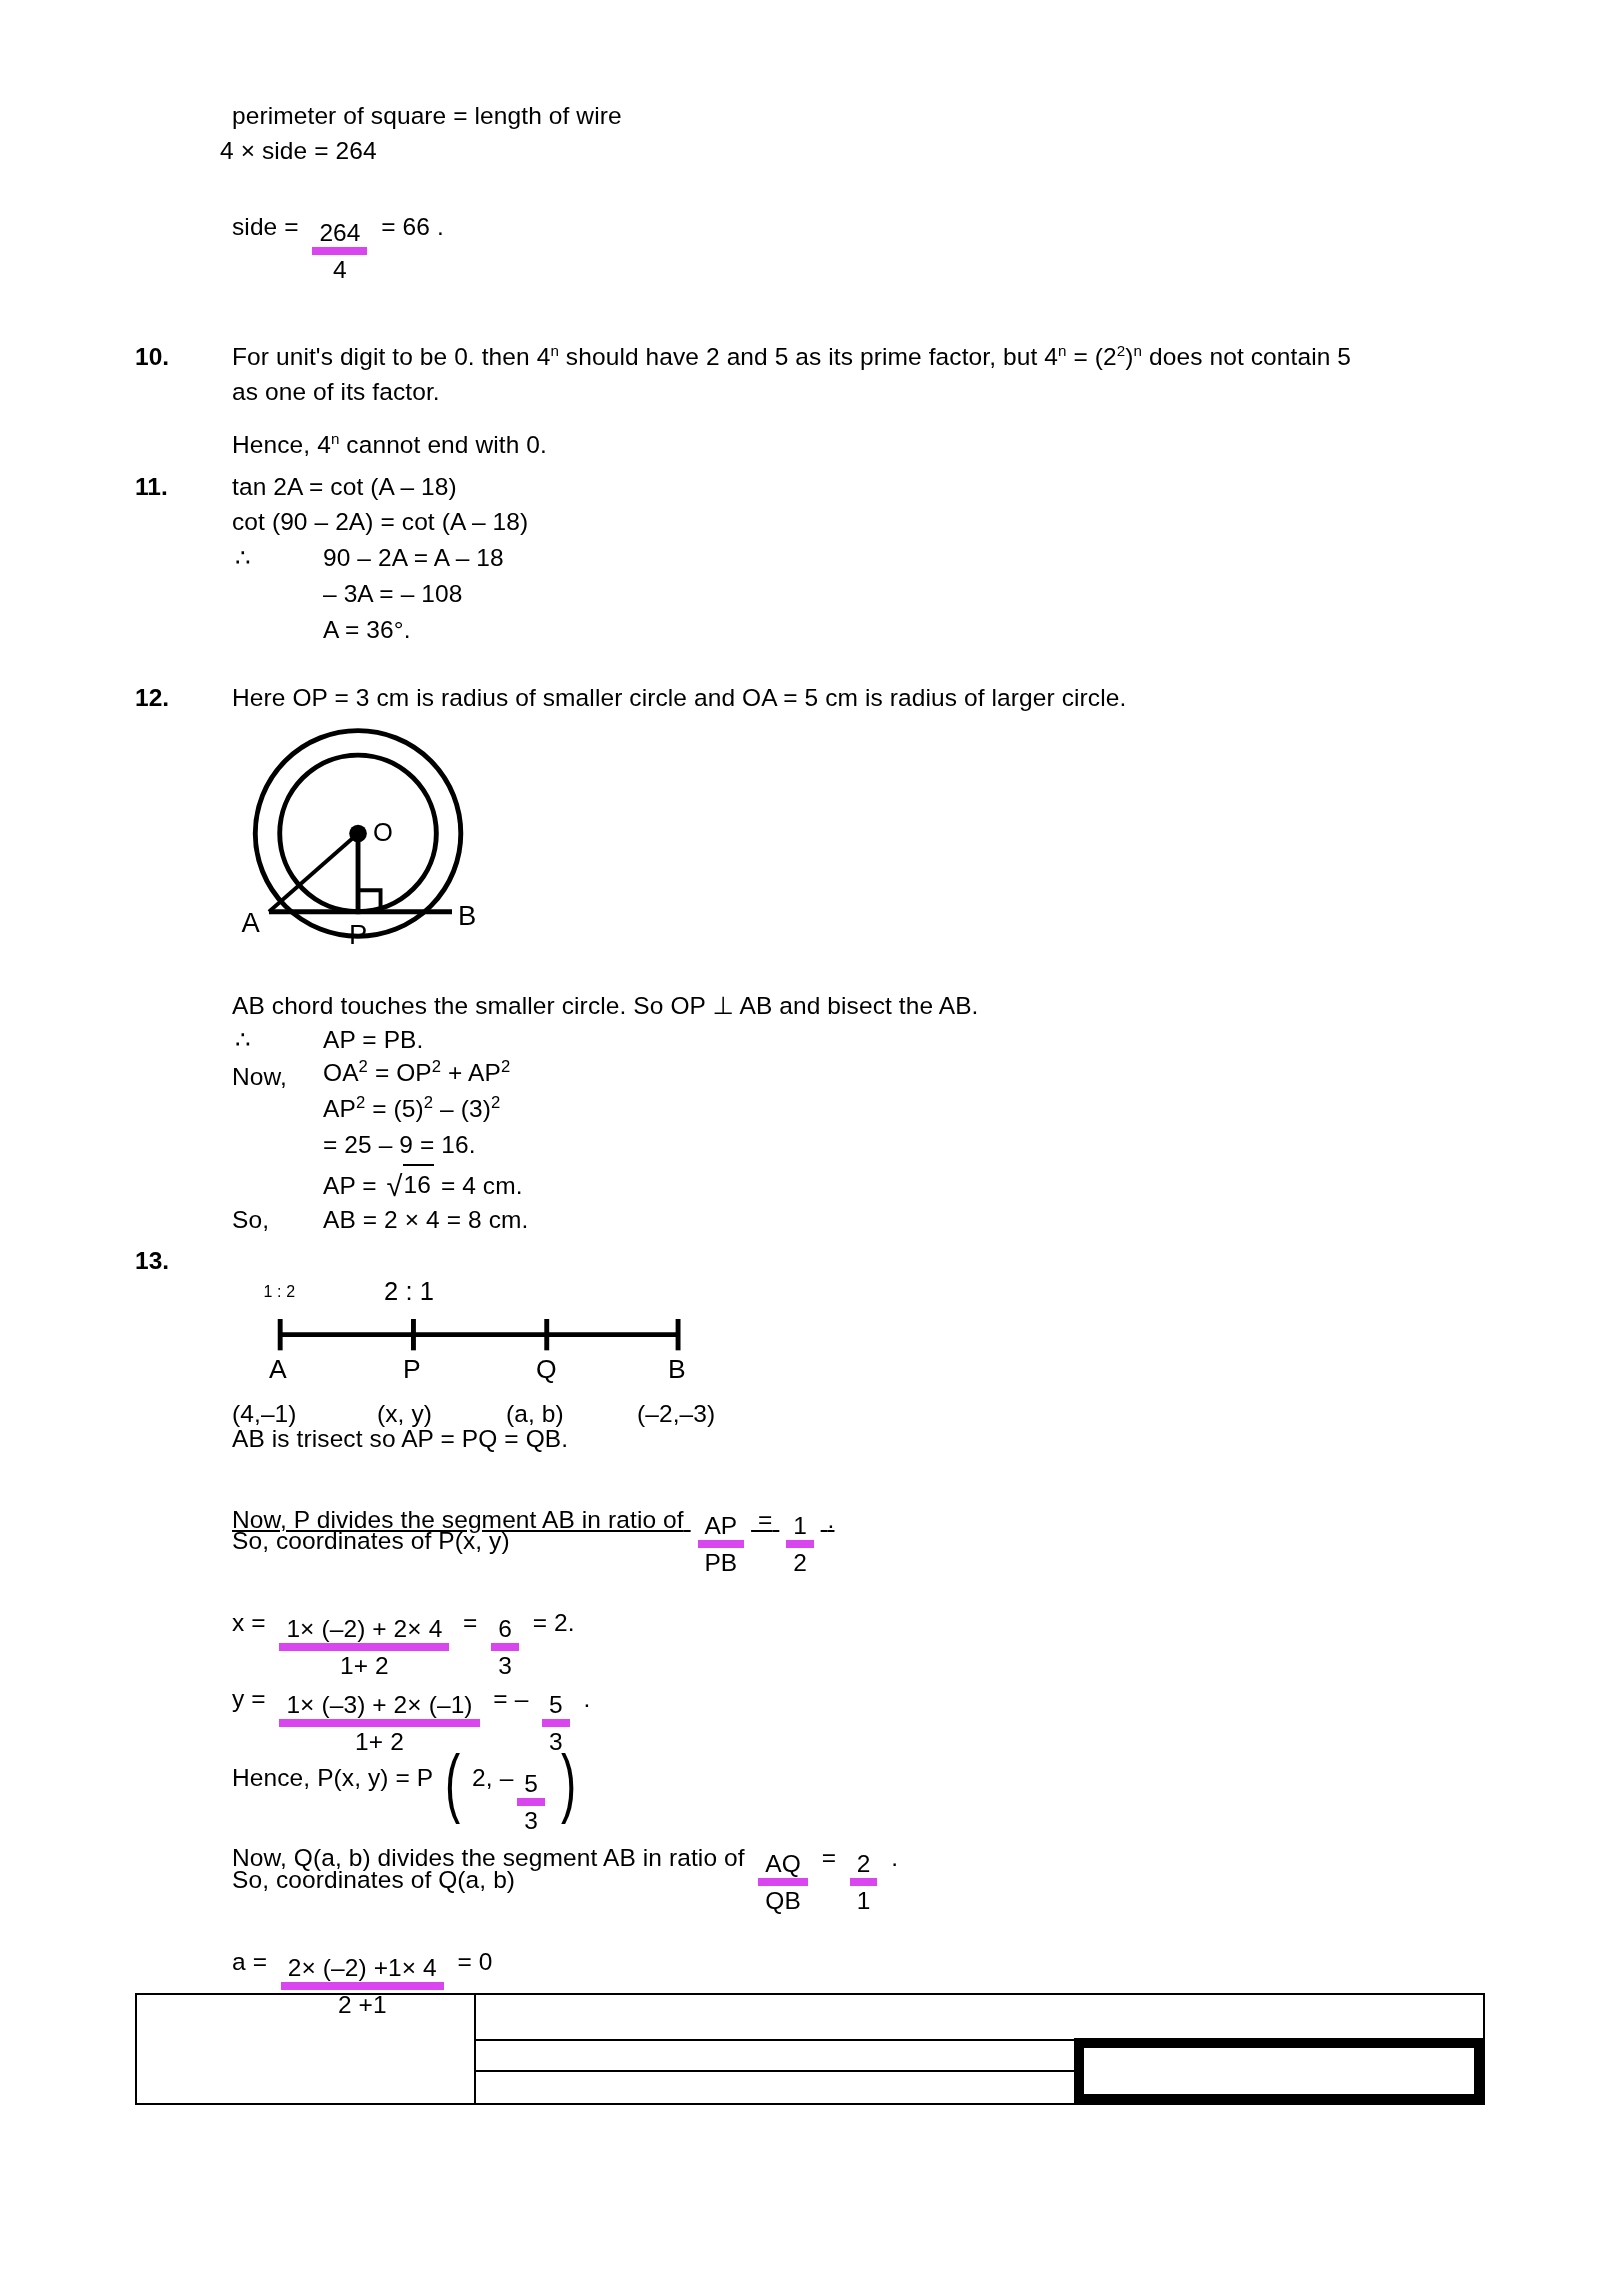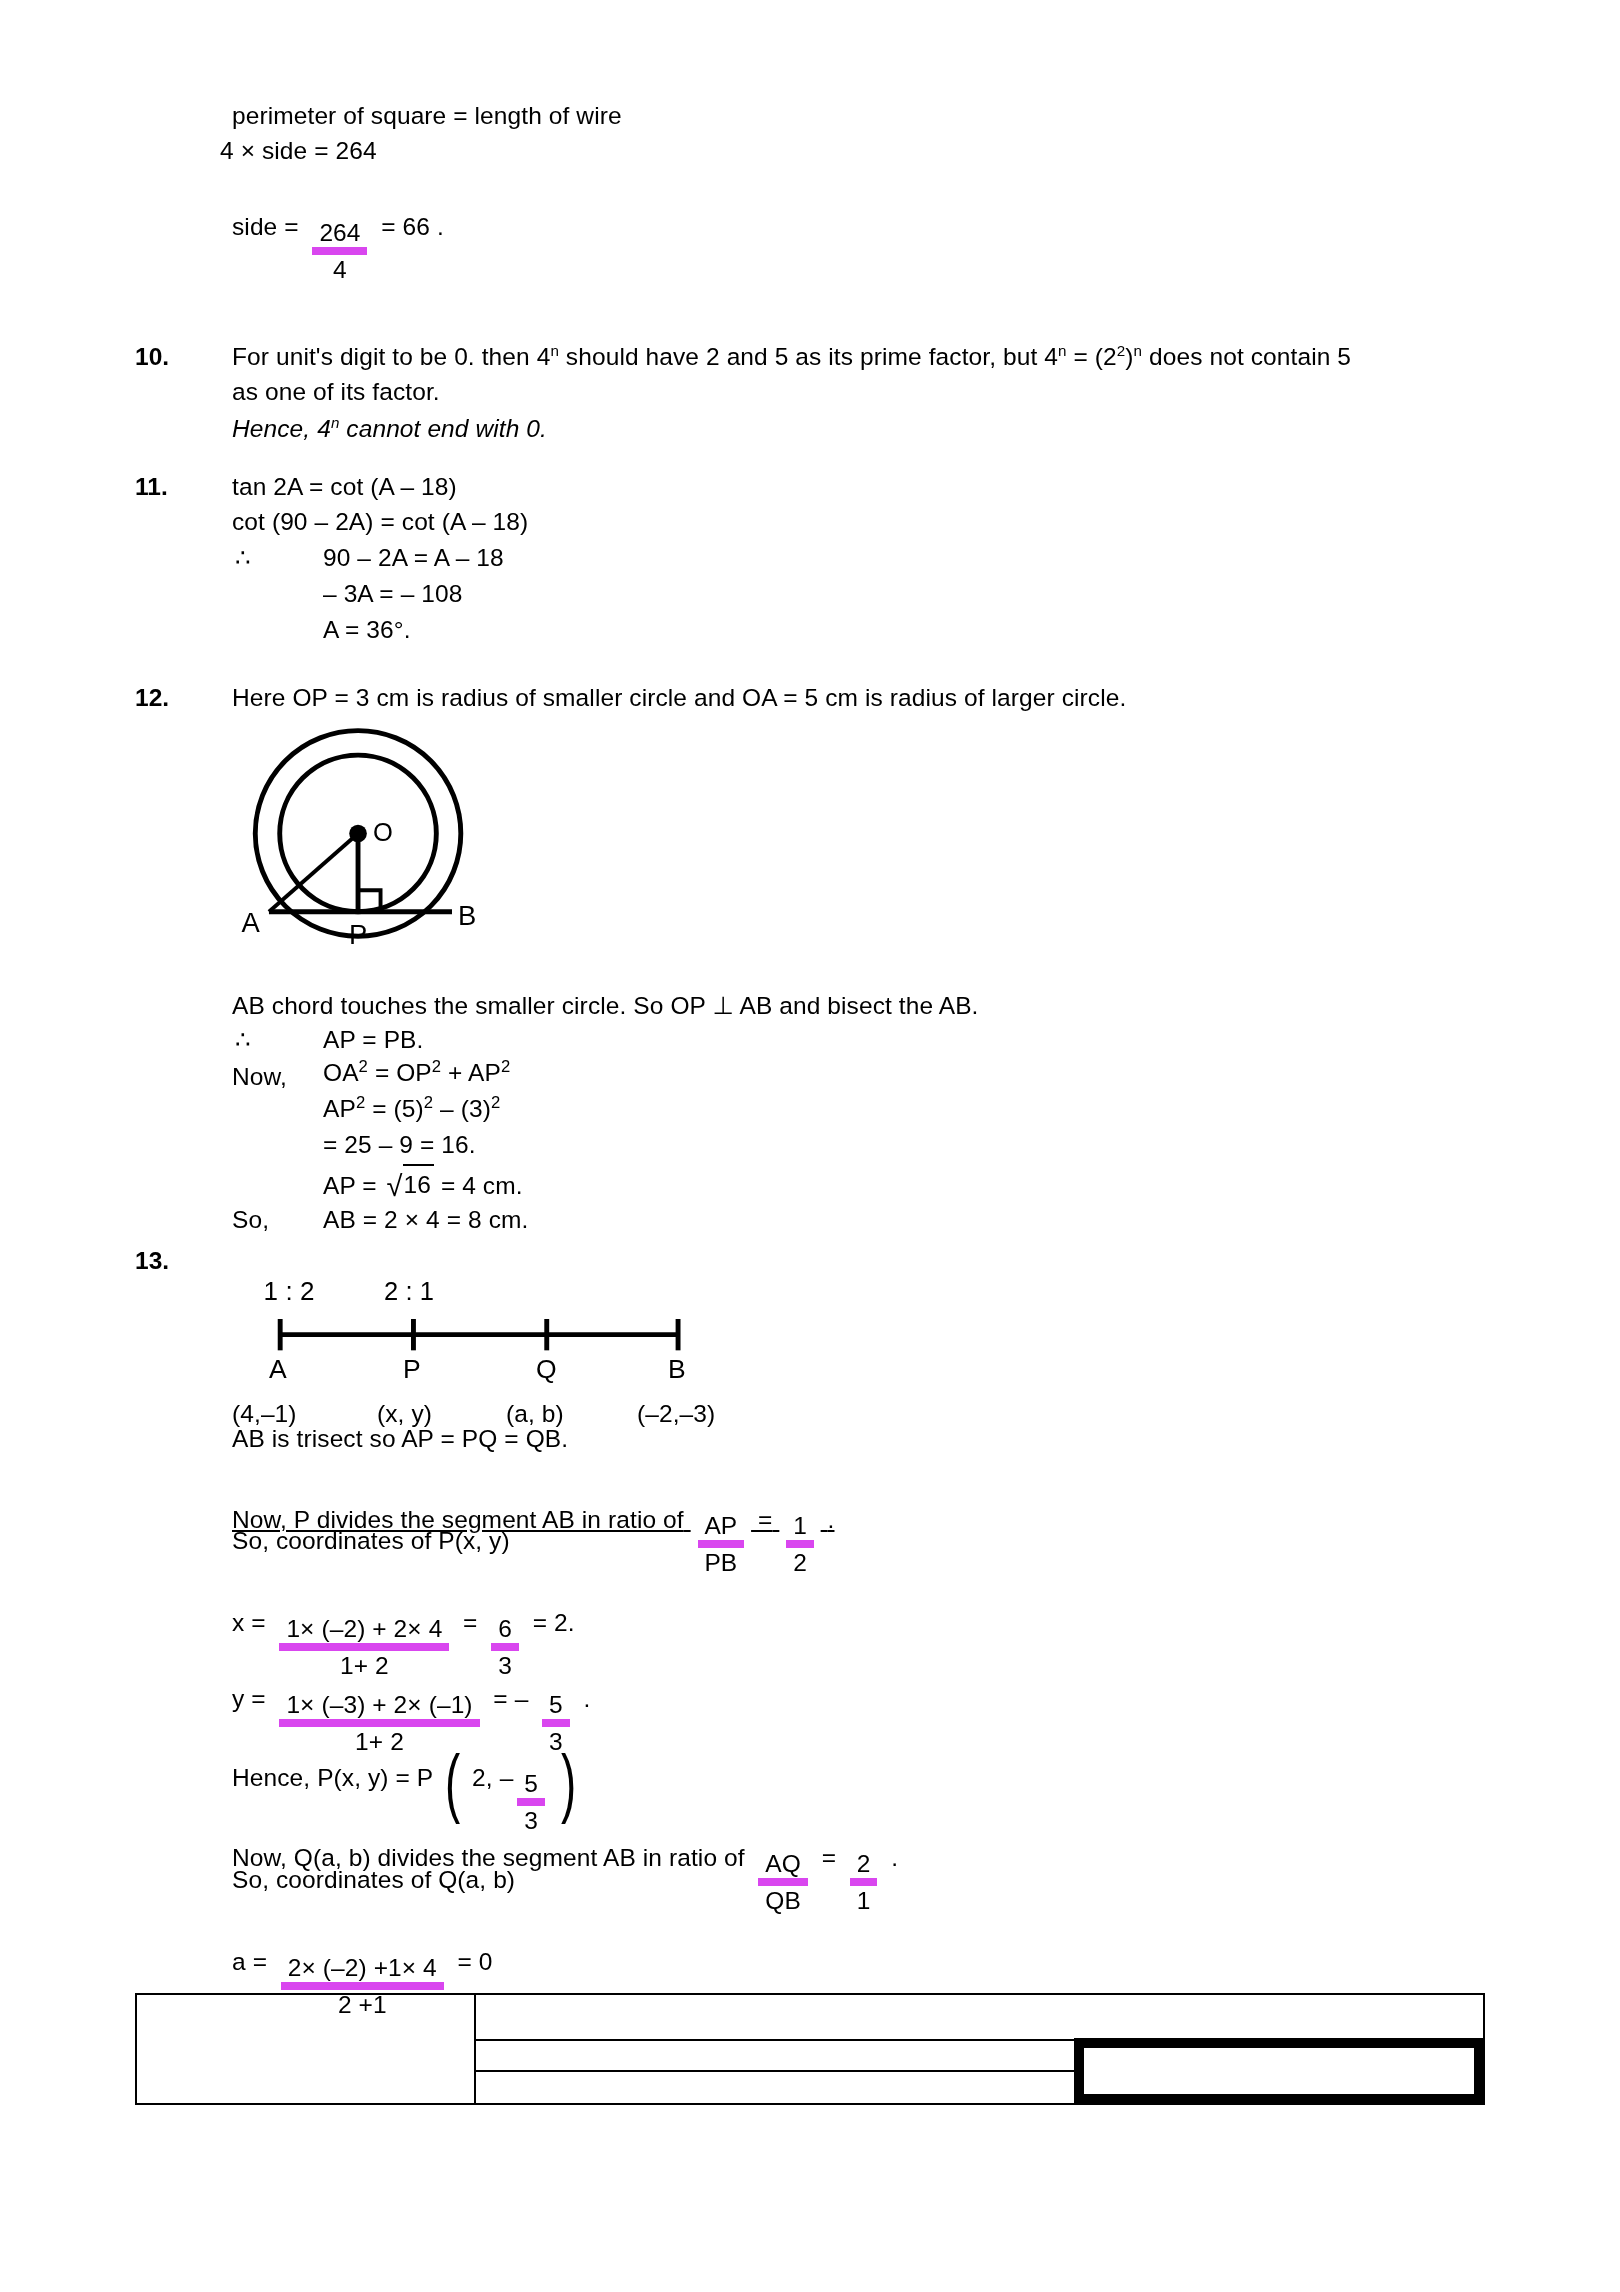--- a/index.html
+++ b/index.html
@@ -160,21 +160,21 @@
   </div>
 
   <div class="abs qnum" style="left:135px; top:339px;">10.</div>
 
   <div class="abs txt" style="left:232px; top:339px; width:1264px;">
     <span>For unit's digit to be 0. then 4</span><sup class="sp">n</sup><span> should have 2 and 5 as its prime factor, but 4</span><sup class="sp">n</sup><span> = (2</span><sup class="sp">2</sup><span>)</span><sup class="sp">n</sup><span> does not contain 5</span>
   </div>
 
   <div class="abs txt" style="left:232px; top:374px;">as one of its factor.</div>
 
-  <div class="abs txt" style="left:232px; top:411px;font-style:italic;">
+  <div class="abs txt" style="left:232px; top:427px;">
     <span>Hence, 4</span><sup class="sp">n</sup><span> cannot end with 0.</span>
   </div>
 
   <div class="abs qnum" style="left:135px; top:469px;">11.</div>
 
   <div class="abs txt" style="left:232px; top:469px;">tan 2A = cot (A – 18)</div>
   <div class="abs txt" style="left:232px; top:504px;">cot (90 – 2A) = cot (A – 18)</div>
 
   <div class="abs txt" style="left:235px; top:540px;">∴</div>
   <div class="abs txt" style="left:323px; top:540px;">90 – 2A = A – 18</div>
@@ -229,21 +229,21 @@
     <span class="rad"><span class="radsym">√</span><span class="radbody">16</span></span>
     <span>= 4 cm.</span>
   </div>
 
   <div class="abs txt" style="left:232px; top:1202px;">So,</div>
   <div class="abs txt" style="left:323px; top:1202px;">AB = 2 × 4 = 8 cm.</div>
 
   <div class="abs qnum" style="left:135px; top:1243px;">13.</div>
 
   <div class="fig-line" style="left:240px; top:1274px; width:490px; height:127px;">
-    <div class="abs txt" style="left:23.5px; top:0px; font-size:26px;">1 : 2</div>
+    <div class="abs txt" style="left:23.5px; top:0px; font-size:16px;">1 : 2</div>
     <div class="abs txt" style="left:144px; top:0px; font-size:25.5px;">2 : 1</div>
 
     <svg width="490" height="59" viewBox="0 0 500 60" style="position:absolute; left:0; top:39px;">
       <line x1="40" y1="22" x2="448" y2="22" stroke="#000" stroke-width="5"></line>
       <line x1="41" y1="6" x2="41" y2="38" stroke="#000" stroke-width="5"></line>
       <line x1="177" y1="6" x2="177" y2="38" stroke="#000" stroke-width="5"></line>
       <line x1="313" y1="6" x2="313" y2="38" stroke="#000" stroke-width="5"></line>
       <line x1="447" y1="6" x2="447" y2="38" stroke="#000" stroke-width="5"></line>
     </svg>
 

